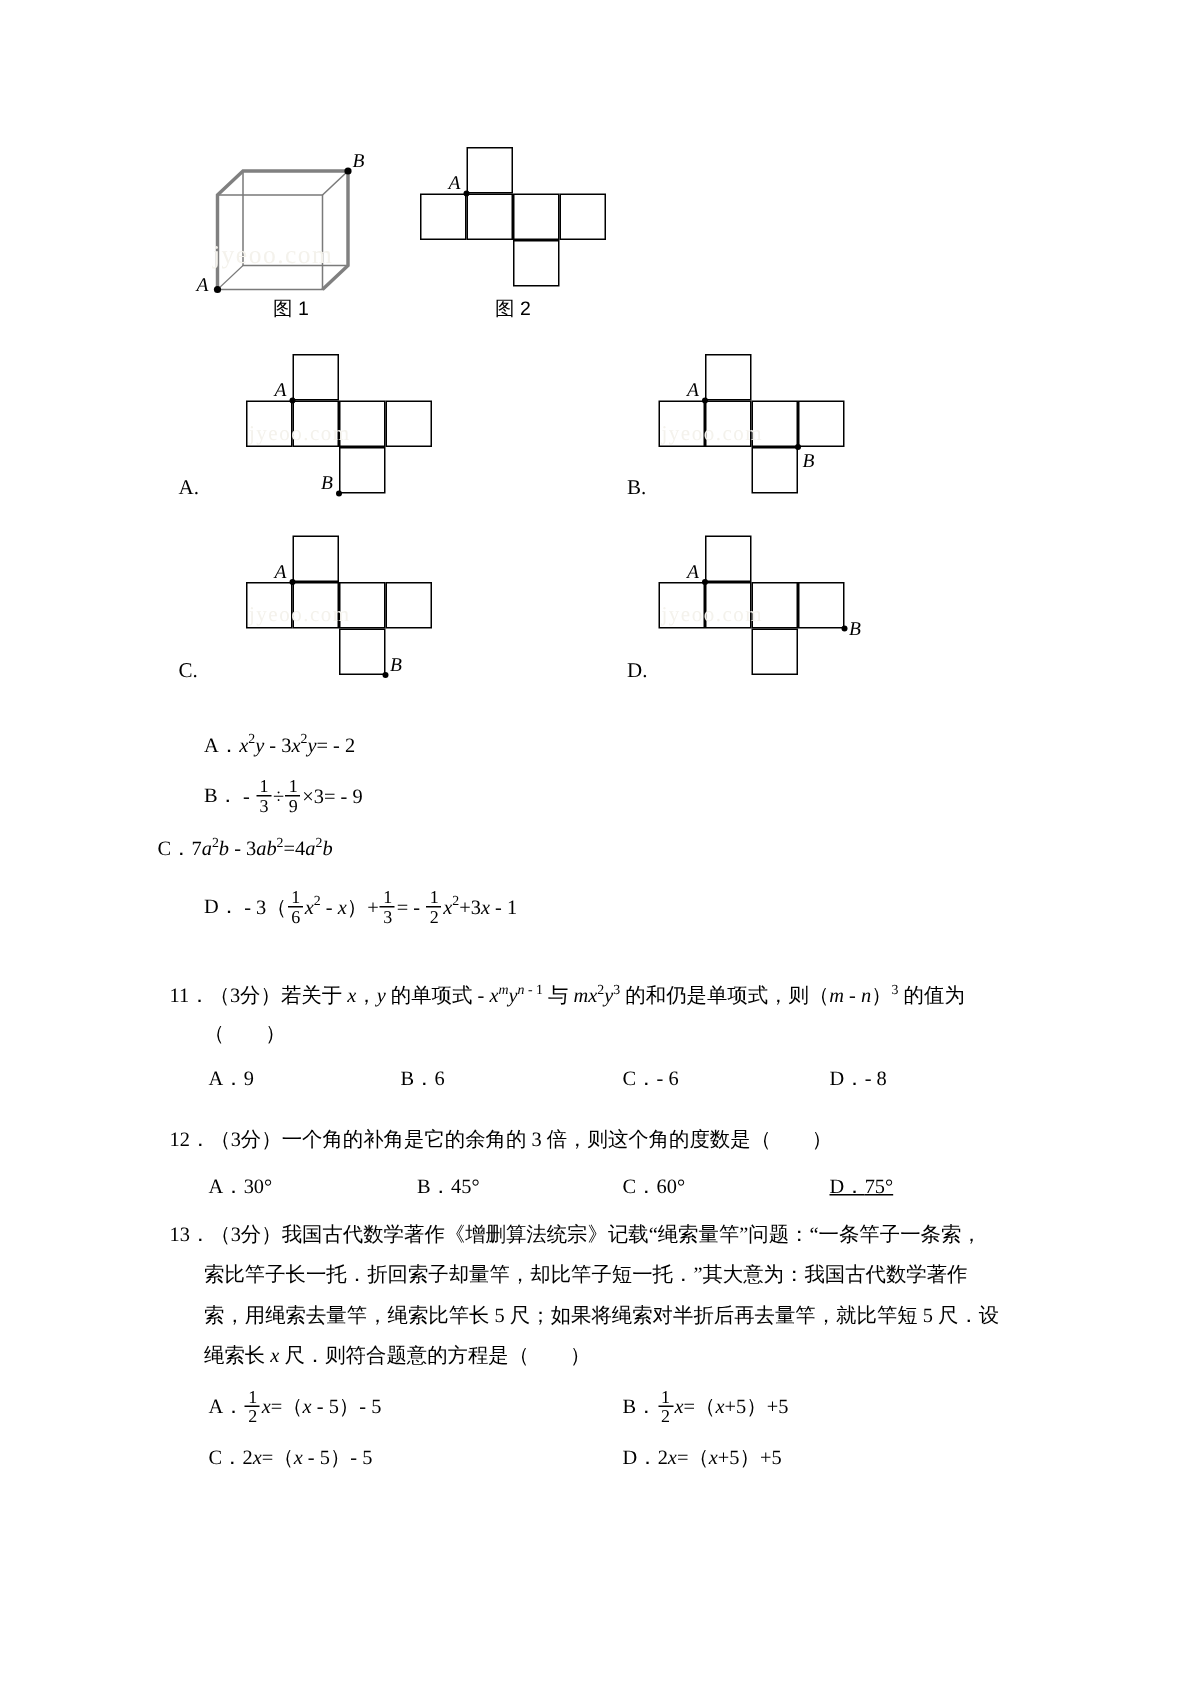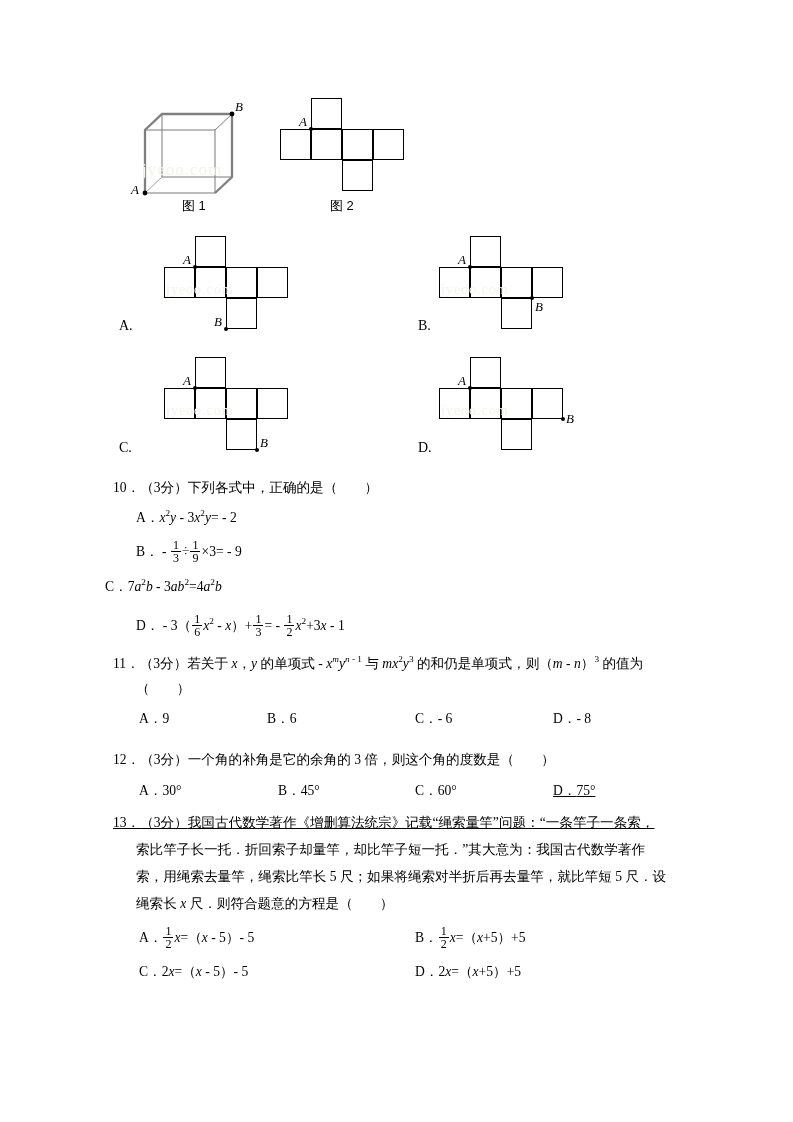--- a/index.html
+++ b/index.html
@@ -213,23 +213,20 @@
       <span class="vertex" style="left:31px; top:31px;"></span>
       <span class="vlabel" style="left:19px; top:17px;">A</span>
       <span class="vertex" style="left:124px; top:62px;"></span>
       <span class="vlabel" style="left:127px; top:55px;">B</span>
       <div class="wm" style="left:2px; top:46px; font-size:14px;">jyeoo.com</div>
     </div>
 
   </div>
 
   <div class="qblock" style="top:477px;">
-    <div class="qline" style="padding-left:113px;">
-      <span>10．</span><span>（3分）</span><span>下列各式中，正确的是（　　）</span>
-    </div>
 
     <div class="qline" style="padding-left:136px; margin-top:9px;">
       <span>A．</span><span><span class="mi">x</span><sup>2</sup><span class="mi">y</span> - 3<span class="mi">x</span><sup>2</sup><span class="mi">y</span>= - 2</span>
     </div>
 
     <div class="qline" style="padding-left:136px; margin-top:11px;">
       <span>B．</span><span>&nbsp;- <span class="frac"><span class="num">1</span><span class="den">3</span></span>÷<span class="frac"><span class="num">1</span><span class="den">9</span></span>×3= - 9</span>
     </div>
 
     <div class="qline" style="padding-left:105px; margin-top:12px;">
@@ -278,21 +275,21 @@
       <div class="qline opt-cell" style="left:415px;">
         <span>C．</span><span>60°</span>
       </div>
       <div class="qline opt-cell" style="left:553px;text-decoration:underline;">
         <span>D．</span><span>75°</span>
       </div>
     </div>
   </div>
 
   <div class="qblock" style="top:812px;">
-    <div class="qline" style="padding-left:113px;text-decoration:underline;">
+    <div class="qline" style="padding-left:113px;">
       <span>13．</span><span>（3分）</span><span>我国古代数学著作《增删算法统宗》记载“绳索量竿”问题：“一条竿子一条索，</span>
     </div>
     <div class="qline" style="padding-left:136px; margin-top:6px;">索比竿子长一托．折回索子却量竿，却比竿子短一托．”其大意为：我国古代数学著作</div>
     <div class="qline" style="padding-left:136px; margin-top:6px;">索，用绳索去量竿，绳索比竿长 5 尺；如果将绳索对半折后再去量竿，就比竿短 5 尺．设</div>
     <div class="qline" style="padding-left:136px; margin-top:6px;">绳索长 <span class="mi">x</span> 尺．则符合题意的方程是（　　）</div>
 
     <div class="opt-row" style="margin-top:11px; height:26px;">
       <div class="qline opt-cell" style="left:139px;">
         <span>A．</span><span><span class="frac"><span class="num">1</span><span class="den">2</span></span><span class="mi">x</span>=（<span class="mi">x</span> - 5）- 5</span>
       </div>

